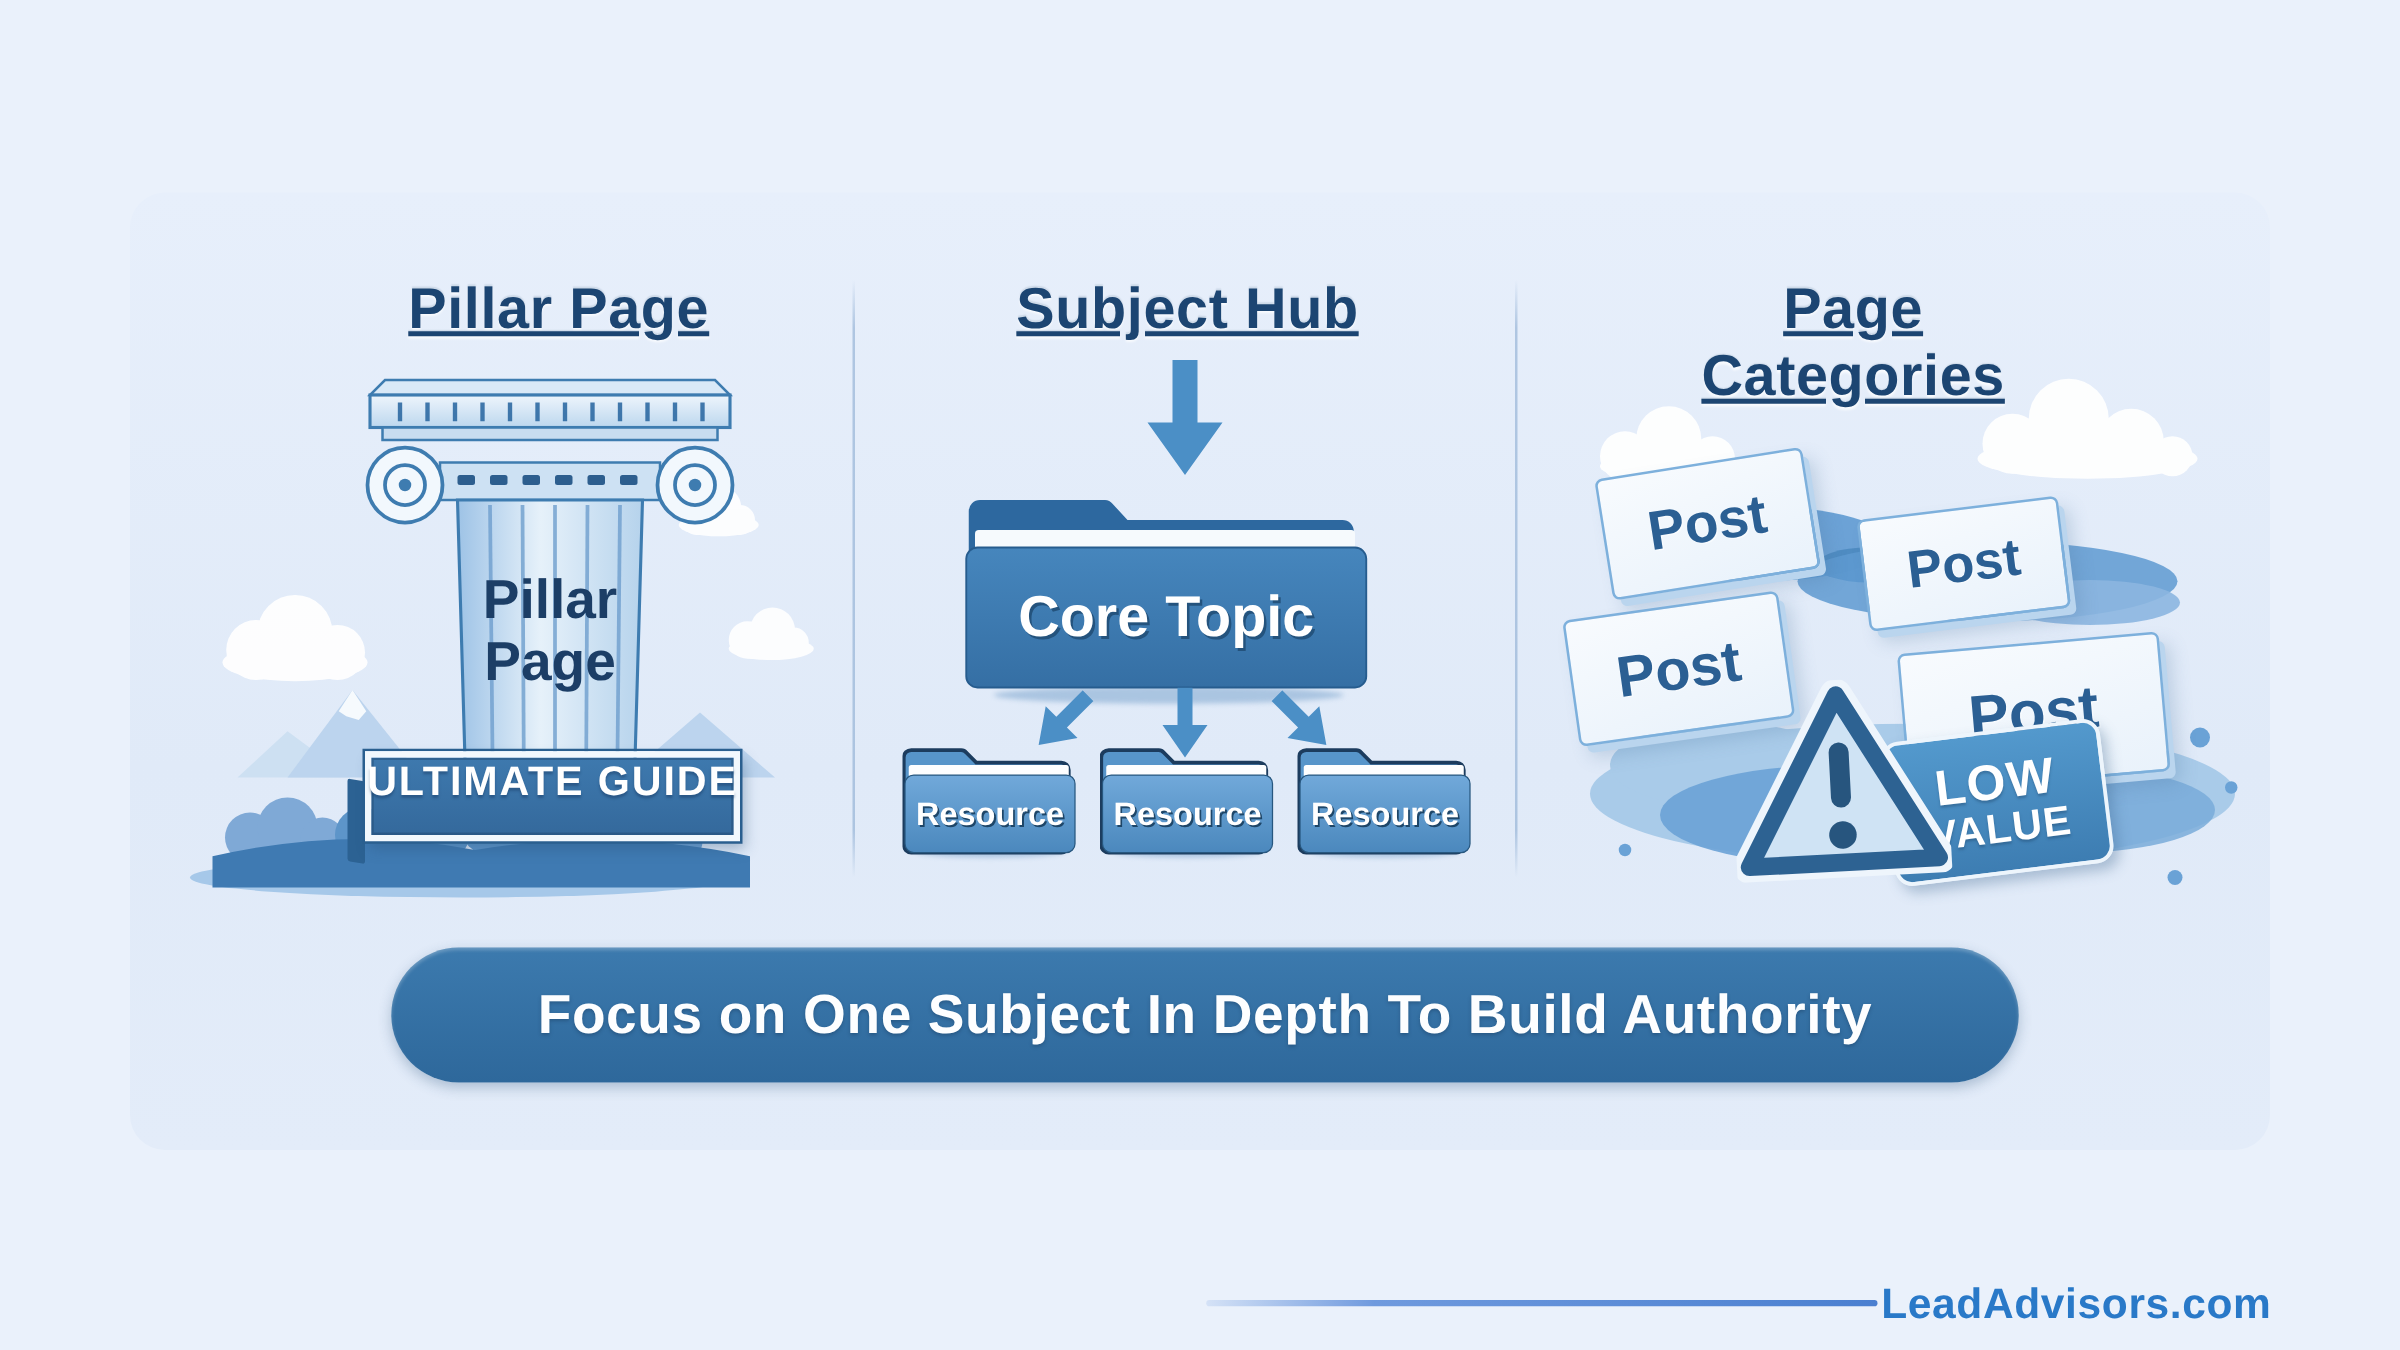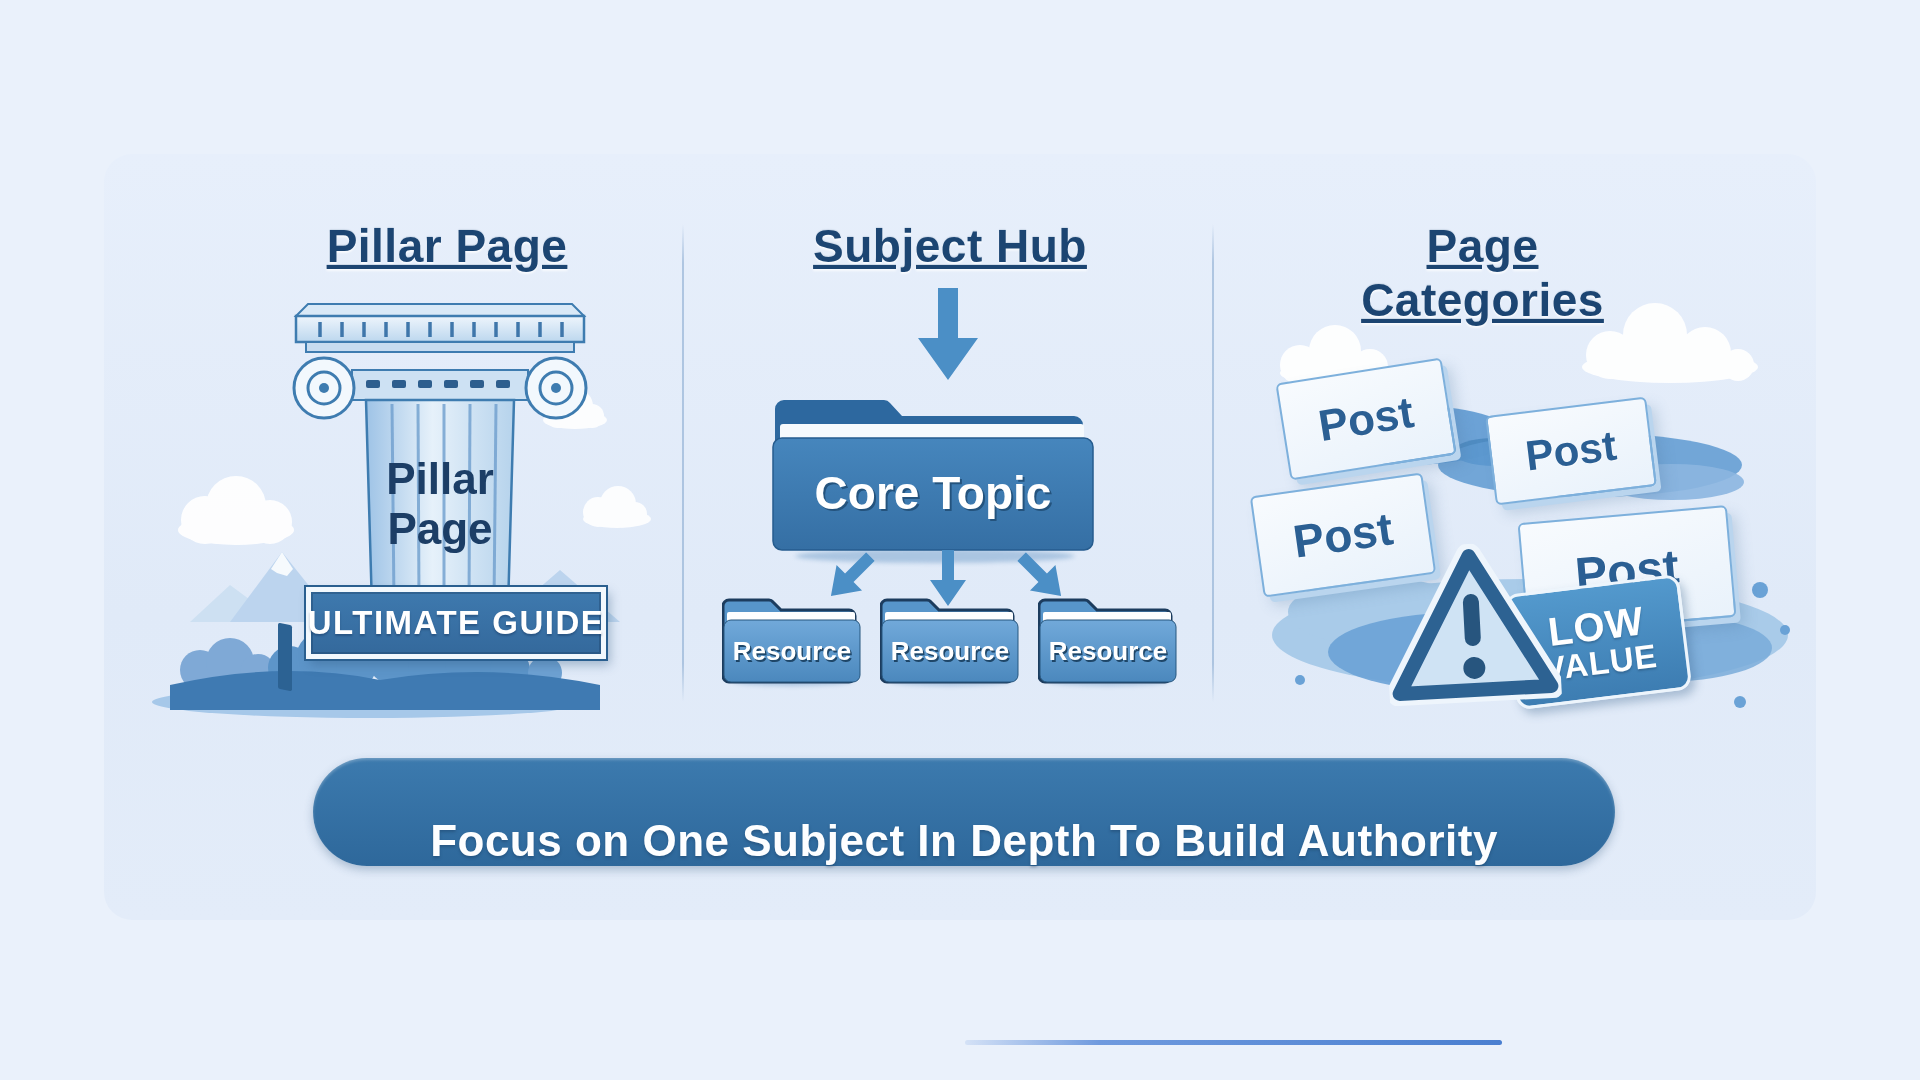--- a/index.html
+++ b/index.html
@@ -24,25 +24,25 @@
     text-shadow:0 2px 2px rgba(255,255,255,.75),0 -1px 1px rgba(30,70,110,.12);
     text-decoration:underline;
   }
   .title-pillar{left:277px;width:340px;}
   .title-hub{left:785px;width:330px;}
   .title-thin{left:1305px;width:355px;}
   svg text{font-family:"Liberation Sans",sans-serif;font-weight:bold;}
   .abs{position:absolute;}
   
   .badge-sign{
-    position:absolute;left:292px;top:587px;width:300px;height:72px;box-sizing:border-box;
+    position:absolute;left:292px;top:601px;width:300px;height:72px;box-sizing:border-box;
     background:linear-gradient(180deg,#3e79ae,#34699c);
     border:5px solid #f2f8fd;
     box-shadow:0 0 0 2px #2a5f8f,4px 6px 10px rgba(40,80,120,.35),inset 0 0 0 2px rgba(30,70,110,.45);
-    display:flex;align-items:center;justify-content:center;margin-left:14px;
+    display:flex;justify-content:center;
   }
   .badge-sign .label{
     font-size:33px;font-weight:bold;color:#ffffff;letter-spacing:1.5px;
     text-shadow:0 2px 2px rgba(20,50,90,.4);white-space:nowrap;
   }
   .badge-side{
     position:absolute;left:278px;top:624px;width:14px;height:66px;
     background:#2c6293;transform:skewY(10deg);border-radius:2px;
   }
   
@@ -75,21 +75,21 @@
     text-shadow:0 2px 2px rgba(25,60,95,.35);
   }
   .low-tag .l1{font-size:40px;}
   .low-tag .l2{font-size:33px;}
   
   .banner{
     position:absolute;left:313px;top:758px;width:1302px;height:108px;
     border-radius:54px;
     background:linear-gradient(180deg,#3c7aae 0%,#2e689b 100%);
     box-shadow:0 4px 10px rgba(40,80,120,.3),inset 0 2px 3px rgba(255,255,255,.25);
-    display:flex;align-items:flex-end;justify-content:center;
+    display:flex;align-items:center;justify-content:center;
   }
   .banner .label{
     font-size:44px;font-weight:bold;color:#fdfeff;letter-spacing:.5px;
     text-shadow:0 2px 3px rgba(20,50,80,.35);white-space:nowrap;
   }
   
   .footer-line{
     position:absolute;left:965px;top:1040px;width:537px;height:5px;border-radius:3px;
     background:linear-gradient(90deg,rgba(90,140,220,.15),#6f9ade 25%,#4a7fd0 100%);
   }
@@ -350,14 +350,15 @@
       <rect x="78" y="50" width="16" height="52" rx="8" fill="#27557e"></rect>
       <circle cx="86" cy="124" r="11" fill="#27557e"></circle>
     </svg>
   </div>
 
   <div class="banner">
     <span class="label">Focus on One Subject In Depth To Build Authority</span>
   </div>
 
   <div class="footer-line"></div>
+  <div class="footer-brand">LeadAdvisors.com</div>
 
 </div>
 
 </body></html>

